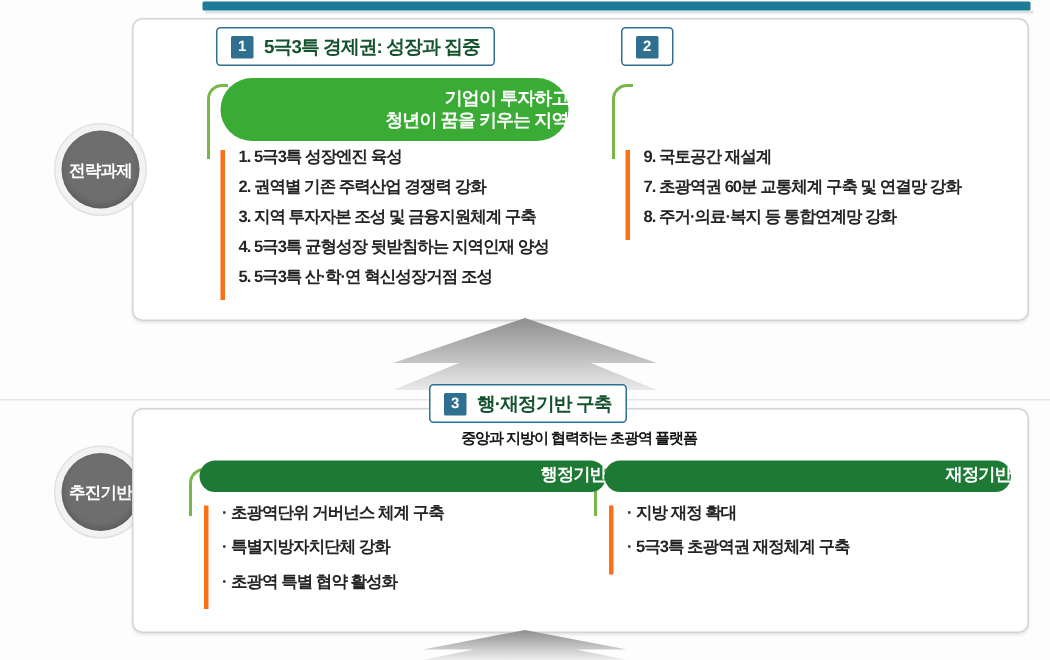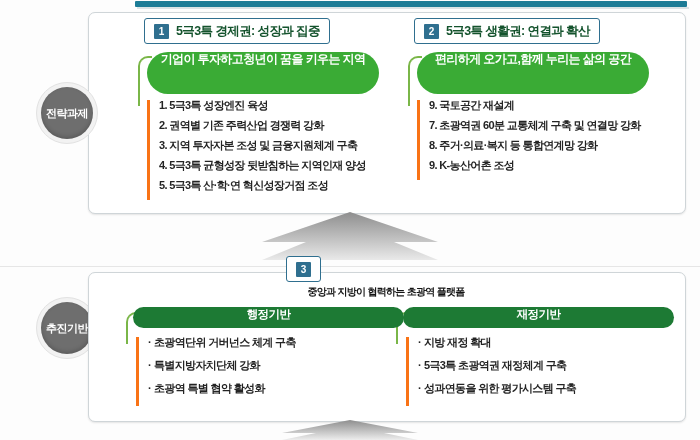--- a/index.html
+++ b/index.html
@@ -131,22 +131,22 @@
   .chip-2 { left: 414px; top: 18px; }
   .chip-3 { left: 286px; top: 256px; }
 
   
   .pill {
     position: absolute;
     border-radius: 999px;
     background: #3aab35;
     color: #ffffff;
     display: flex;
-    flex-direction: row;
-    align-items: flex-start;
+    flex-direction: column;
+    align-items: flex-end;
     justify-content: center;
     font-weight: bold;
     letter-spacing: -0.6px;
     line-height: 1.25;
     text-align: center;
   }
   .pill-tall {
     width: 232px;
     height: 42px;
     font-size: 12px;
@@ -266,88 +266,82 @@
     <div class="badge">전략과제</div>
   </div>
 
   <div class="title-chip chip-1">
     <span class="title-num">1</span>
     <span class="title-text">5극3특 경제권: 성장과 집중</span>
   </div>
 
   <div class="title-chip chip-2">
     <span class="title-num">2</span>
-    <span class="title-text">5극3특 생활권: 연결과 확산</span>
   </div>
 
   <div class="hook hook-1"></div>
   <div class="hook hook-2"></div>
 
   <div class="pill pill-tall pill-1">
     <span>기업이 투자하고</span>
     <span>청년이 꿈을 키우는 지역</span>
-  </div>
-  <div class="pill pill-tall pill-2">
-    <span>편리하게 오가고,</span>
-    <span>함께 누리는 삶의 공간</span>
   </div>
 
   <div class="list-block list-1">
     <div class="list-item">1. 5극3특 성장엔진 육성</div>
     <div class="list-item">2. 권역별 기존 주력산업 경쟁력 강화</div>
     <div class="list-item">3. 지역 투자자본 조성 및 금융지원체계 구축</div>
     <div class="list-item">4. 5극3특 균형성장 뒷받침하는 지역인재 양성</div>
     <div class="list-item">5. 5극3특 산·학·연 혁신성장거점 조성</div>
   </div>
 
   <div class="list-block list-2">
     <div class="list-item">9. 국토공간 재설계</div>
     <div class="list-item">7. 초광역권 60분 교통체계 구축 및 연결망 강화</div>
     <div class="list-item">8. 주거·의료·복지 등 통합연계망 강화</div>
-    <div class="list-item">9. K-농산어촌 조성</div>
   </div>
 
   <div class="chevron chev-mid">
     <svg class="chev-shape" viewBox="0 0 176 48" preserveAspectRatio="none" aria-hidden="true">
       <defs>
         <linearGradient id="gmid" x1="0" y1="1" x2="0" y2="0">
           <stop offset="0%" stop-color="#e9e9e9"></stop>
           <stop offset="100%" stop-color="#8e8e8e"></stop>
         </linearGradient>
       </defs>
       <path d="M88 0 L176 30 L132 30 L176 48 L0 48 L44 30 L0 30 Z" fill="url(#gmid)"></path>
     </svg>
   </div>
 
   <div class="edge-line"></div>
 
   <div class="panel panel-base"></div>
 
   <div class="title-chip chip-3">
     <span class="title-num">3</span>
+    <span class="title-text">행·재정기반 구축</span>
   </div>
 
   <div class="subtitle">중앙과 지방이 협력하는 초광역 플랫폼</div>
 
   <div class="hook hook-3"></div>
   <div class="hook hook-4"></div>
 
   <div class="pill pill-dark pill-3">행정기반</div>
   <div class="pill pill-dark pill-4">재정기반</div>
 
   <div class="list-block list-3">
     <div class="list-item"><span class="bullet-dot">·</span><span>초광역단위 거버넌스 체계 구축</span></div>
     <div class="list-item"><span class="bullet-dot">·</span><span>특별지방자치단체 강화</span></div>
     <div class="list-item"><span class="bullet-dot">·</span><span>초광역 특별 협약 활성화</span></div>
   </div>
 
   <div class="list-block list-4">
     <div class="list-item"><span class="bullet-dot">·</span><span>지방 재정 확대</span></div>
     <div class="list-item"><span class="bullet-dot">·</span><span>5극3특 초광역권 재정체계 구축</span></div>
-    <div class="list-item"><span class="bullet-dot">·</span><span>성과연동을 위한 평가시스템 구축</span></div>
   </div>
 
   <div class="chevron chev-bot">
     <svg class="chev-shape" viewBox="0 0 136 20" preserveAspectRatio="none" aria-hidden="true">
       <defs>
         <linearGradient id="gbot" x1="0" y1="1" x2="0" y2="0">
           <stop offset="0%" stop-color="#ededed"></stop>
           <stop offset="100%" stop-color="#8e8e8e"></stop>
         </linearGradient>
       </defs>

